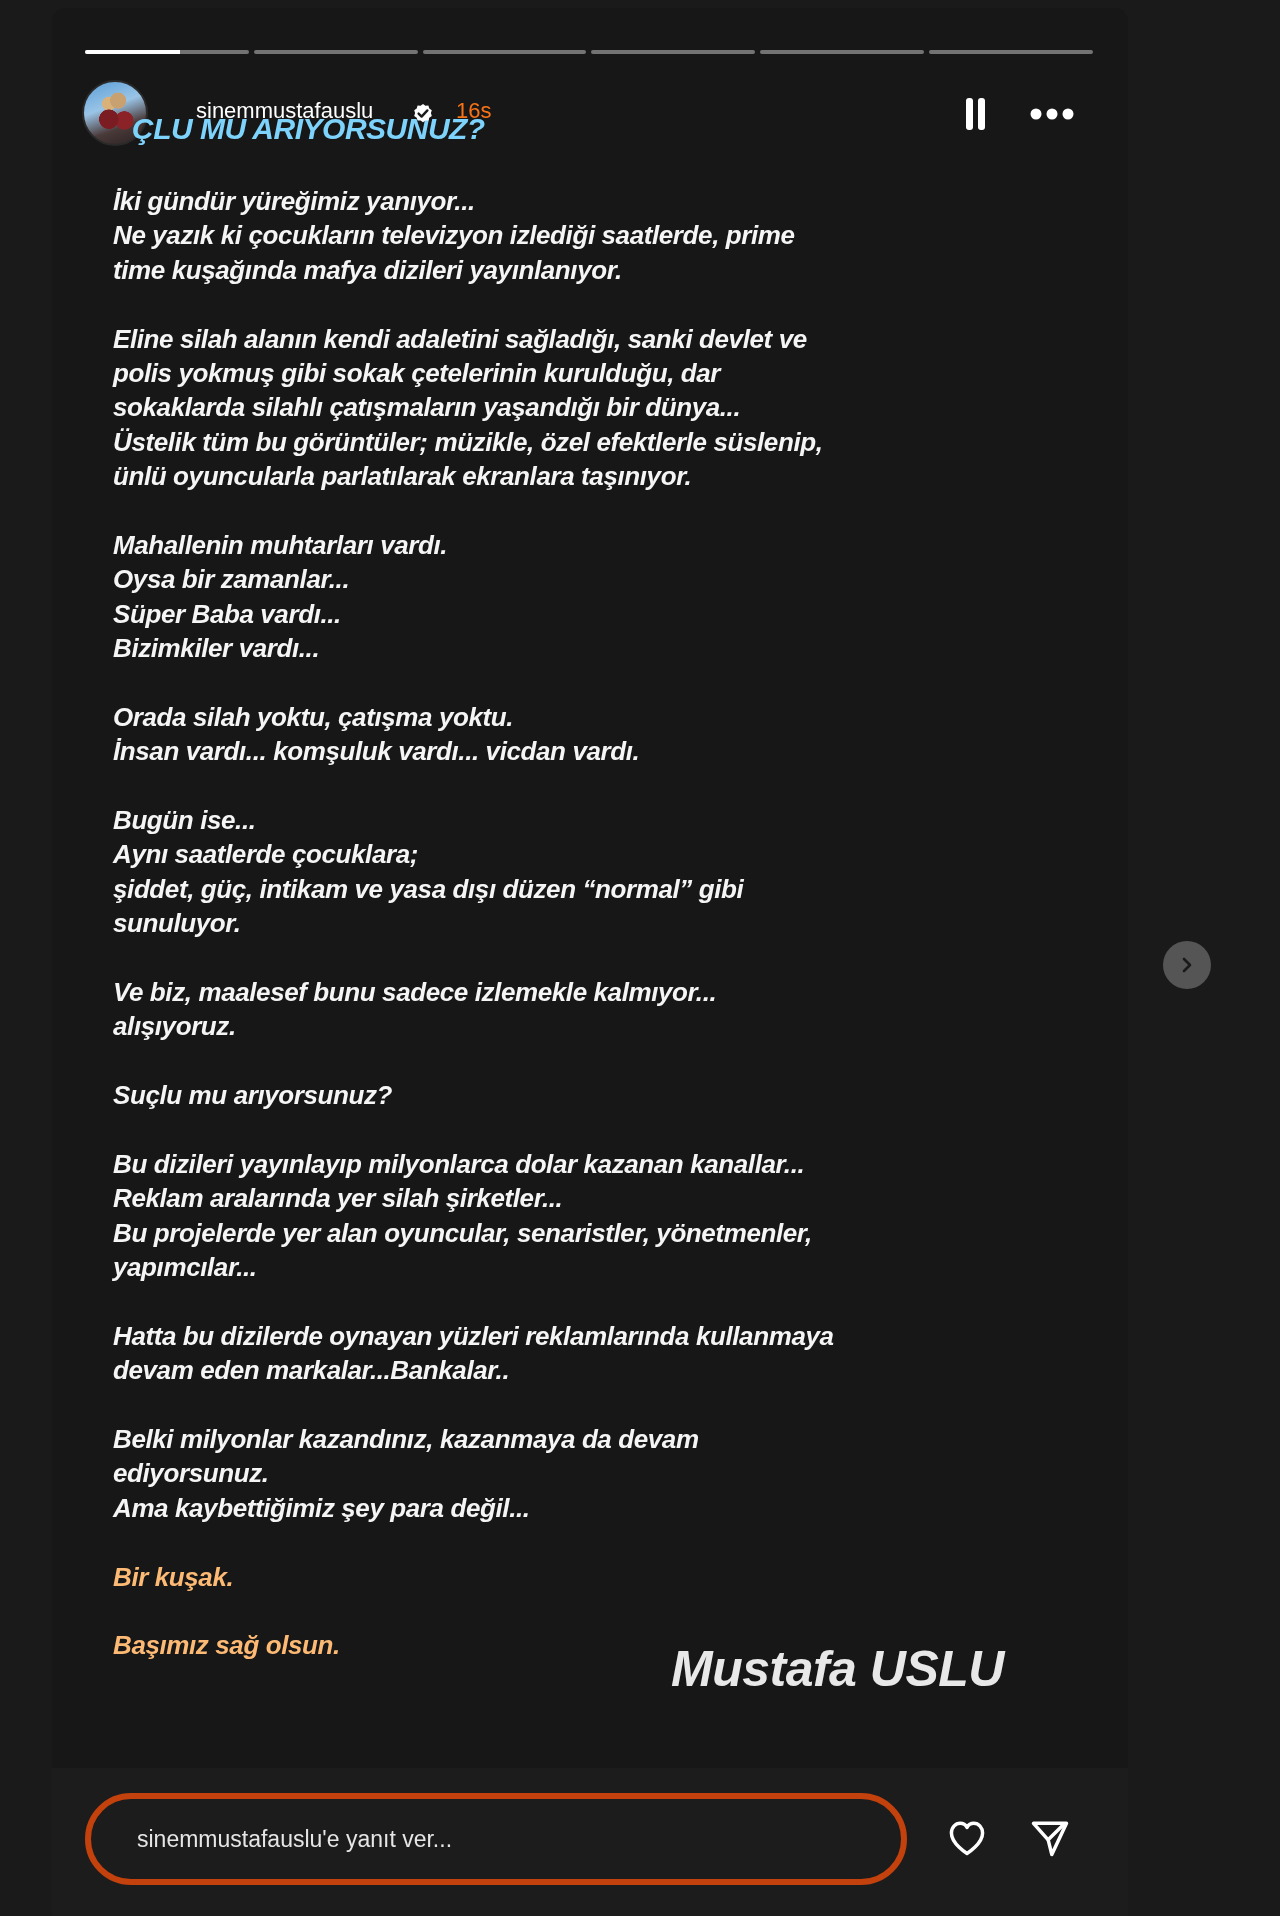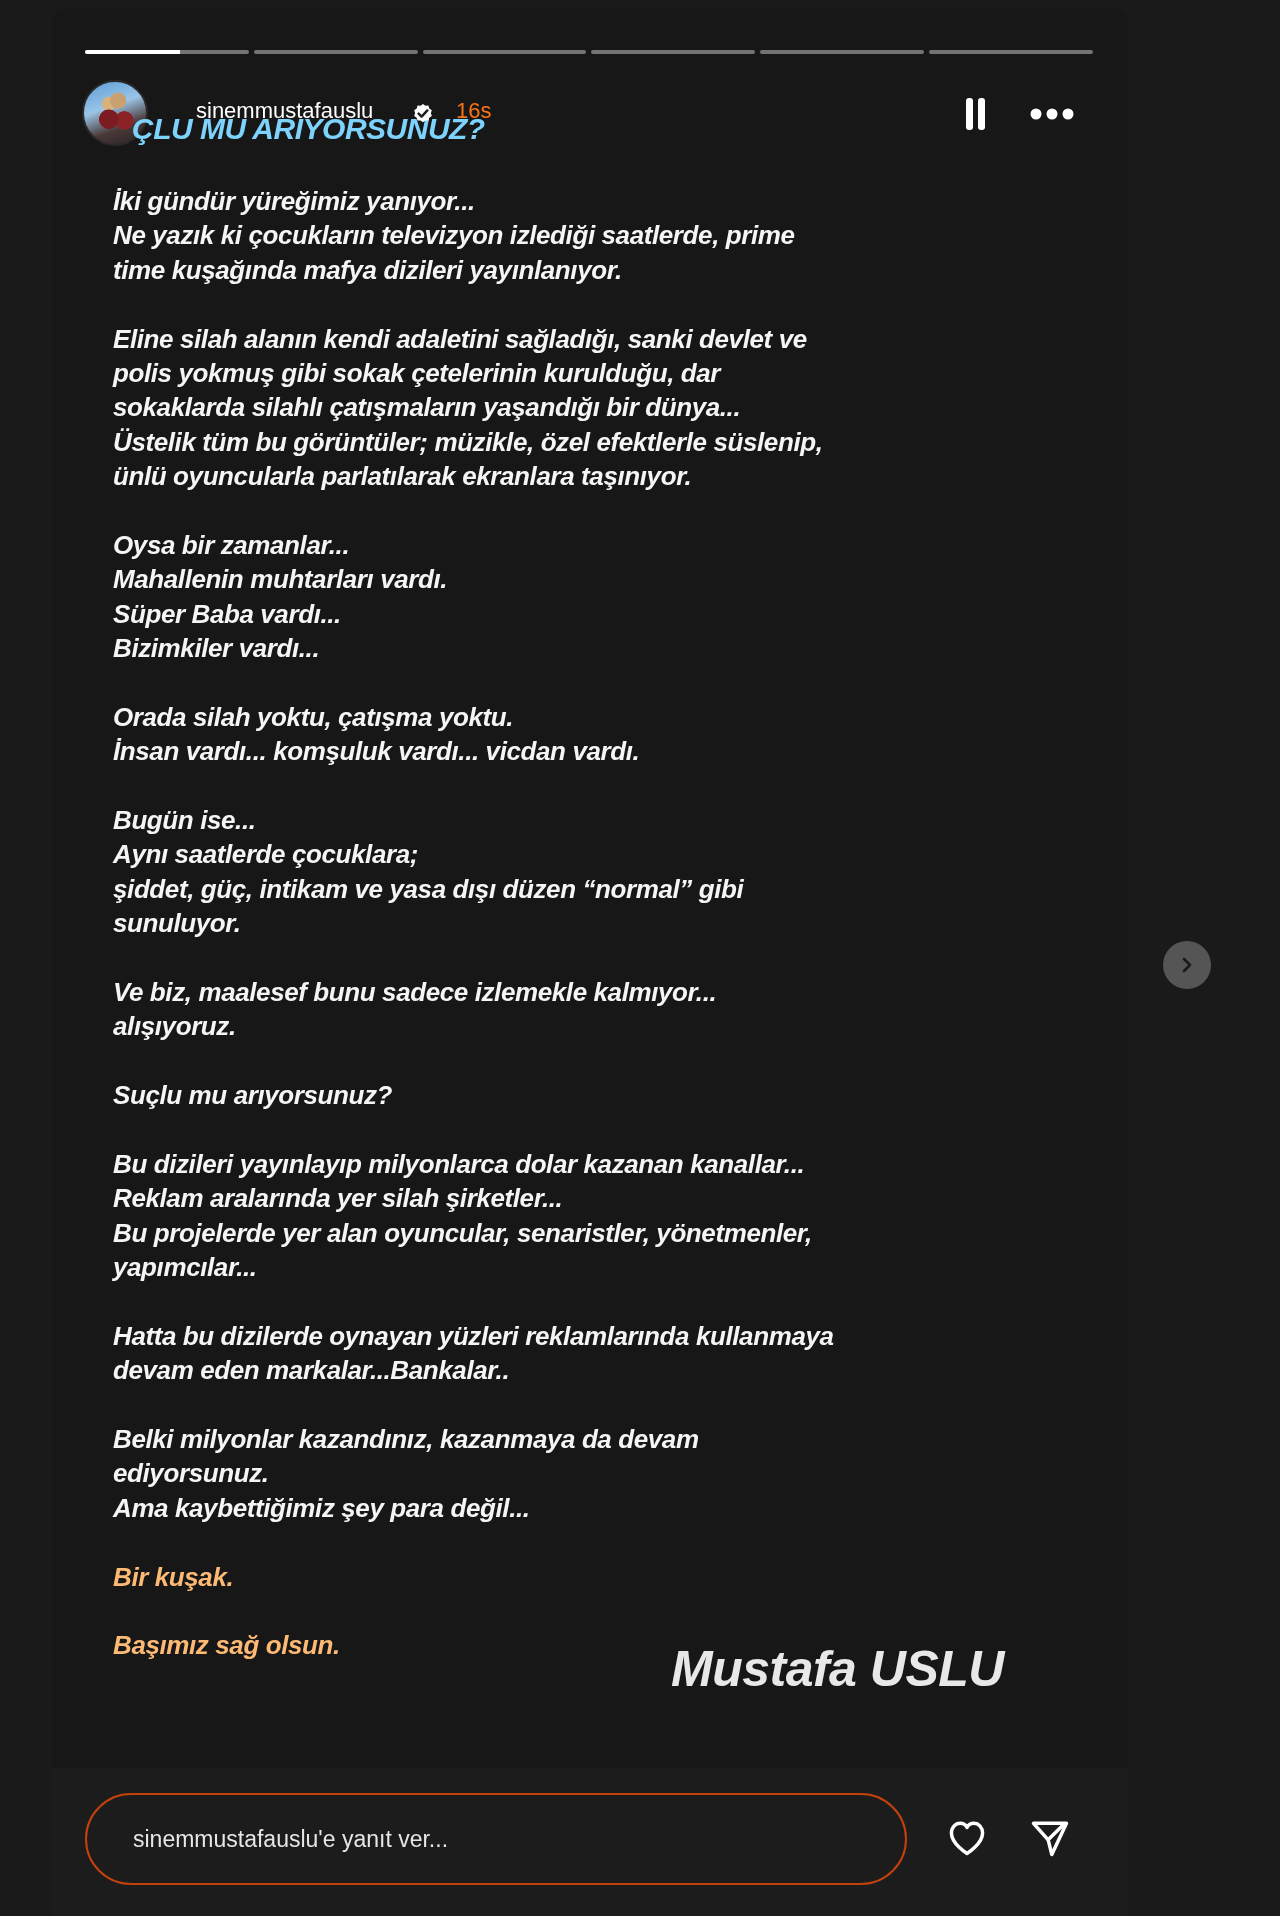--- a/index.html
+++ b/index.html
@@ -114,21 +114,21 @@
     width: 48px; height: 48px;
     border-radius: 50%;
     background: #555555;
     display: flex; align-items: center; justify-content: center;
     cursor: pointer;
   }
   .reply {
     position: absolute;
     left: 85px; top: 1793px;
     width: 822px; height: 92px;
-    border: 2px solid #c2410c;
+    border: 6px solid #c2410c;
     border-radius: 46px;
     box-sizing: border-box;
     background: transparent;
     display: flex; align-items: center;
     padding-left: 44px;
   }
   .reply input {
     background: transparent; border: none; outline: none;
     font-family: "Liberation Sans", sans-serif;
     font-size: 23px; color: #ffffff;
@@ -197,22 +197,22 @@
     <div class="line">İki gündür yüreğimiz yanıyor...</div>
     <div class="line">Ne yazık ki çocukların televizyon izlediği saatlerde, prime</div>
     <div class="line">time kuşağında mafya dizileri yayınlanıyor.</div>
     <div class="line"></div>
     <div class="line">Eline silah alanın kendi adaletini sağladığı, sanki devlet ve</div>
     <div class="line">polis yokmuş gibi sokak çetelerinin kurulduğu, dar</div>
     <div class="line">sokaklarda silahlı çatışmaların yaşandığı bir dünya...</div>
     <div class="line">Üstelik tüm bu görüntüler; müzikle, özel efektlerle süslenip,</div>
     <div class="line">ünlü oyuncularla parlatılarak ekranlara taşınıyor.</div>
     <div class="line"></div>
+    <div class="line">Mahallenin muhtarları vardı.</div>
     <div class="line">Oysa bir zamanlar...</div>
-    <div class="line">Mahallenin muhtarları vardı.</div>
     <div class="line">Süper Baba vardı...</div>
     <div class="line">Bizimkiler vardı...</div>
     <div class="line"></div>
     <div class="line">Orada silah yoktu, çatışma yoktu.</div>
     <div class="line">İnsan vardı... komşuluk vardı... vicdan vardı.</div>
     <div class="line"></div>
     <div class="line">Bugün ise...</div>
     <div class="line">Aynı saatlerde çocuklara;</div>
     <div class="line">şiddet, güç, intikam ve yasa dışı düzen “normal” gibi</div>
     <div class="line">sunuluyor.</div>

